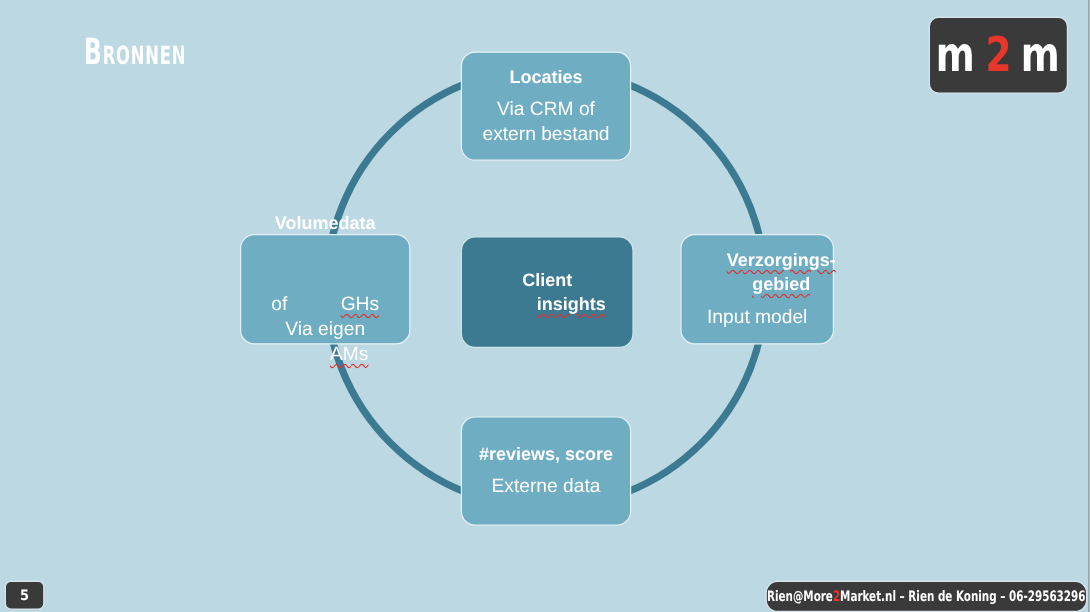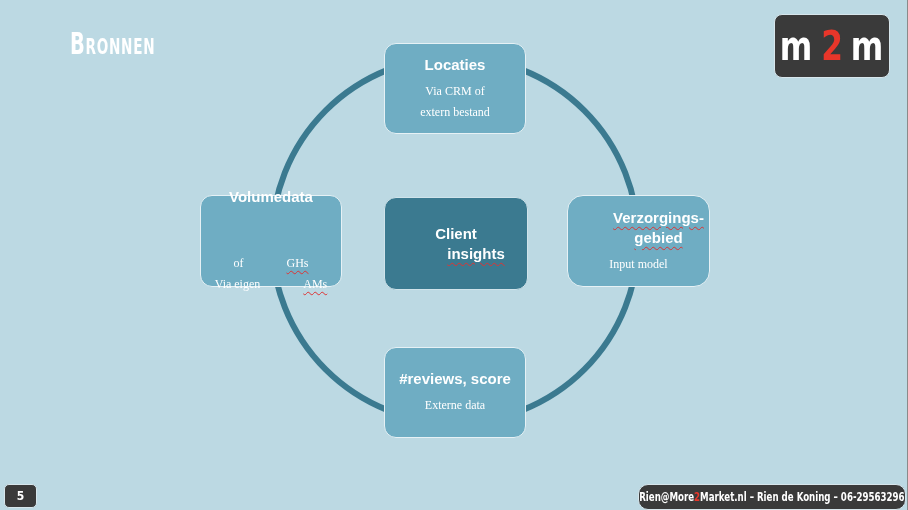--- a/index.html
+++ b/index.html
@@ -30,21 +30,21 @@
   .logo .two { color:#e8362a; }
   svg.ring { position:absolute; left:0; top:0; }
   .box {
     position:absolute; box-sizing:border-box;
     background:#6fadc3; border:1.5px solid #e6f1f5; border-radius:12px;
     color:#ffffff; text-align:center;
     display:flex; flex-direction:column; align-items:center; justify-content:center;
     font-family:"Liberation Sans", sans-serif;
   }
   .box .head { font-weight:bold; font-size:15px; line-height:20px; }
-  .box .body { font-size:12px; line-height:21px; margin-top:6px;font-family:Liberation Serif, serif; }
+  .box .body { font-size:16px; line-height:21px; margin-top:6px; }
   .box.center { background:#3b7a90; border-color:#cfe3ea; }
   .box.center .body { margin-top:2px; }
   .squig { text-decoration: underline wavy #d33; text-decoration-thickness:1px; text-underline-offset:3px;padding-left:40px; }
   .page-num {
     position:absolute; left:4px; top:484px; width:33px; height:24px;
     background:#3a3a3a; border:1px solid #d7e6ec; border-radius:5px; box-sizing:border-box;
     color:#fff; font-weight:bold; font-size:12px; display:flex; align-items:center; justify-content:center;
     font-family:"DejaVu Sans Condensed","DejaVu Sans", sans-serif;
   }
   .footer {
@@ -87,21 +87,21 @@
   <div class="body">
     <div><span>of </span><span class="squig">GHs</span></div>
     <div><span>Via eigen </span><span class="squig">AMs</span></div>
   </div>
 </div>
 
 <div class="box center" style="left:384px; top:197px; width:144px; height:93px;">
   <div class="head"><span>Client </span><span class="squig">insights</span></div>
 </div>
 
-<div class="box" style="left:567px; top:195px; width:143px; height:92px;border-radius:16px;">
+<div class="box" style="left:567px; top:195px; width:128px; height:92px;">
   <div class="head">
     <div><span class="squig">Verzorgings-</span></div>
     <div><span class="squig">gebied</span></div>
   </div>
   <div class="body">
     <div>Input model</div>
   </div>
 </div>
 
 <div class="box" style="left:384px; top:347px; width:142px; height:91px;">

